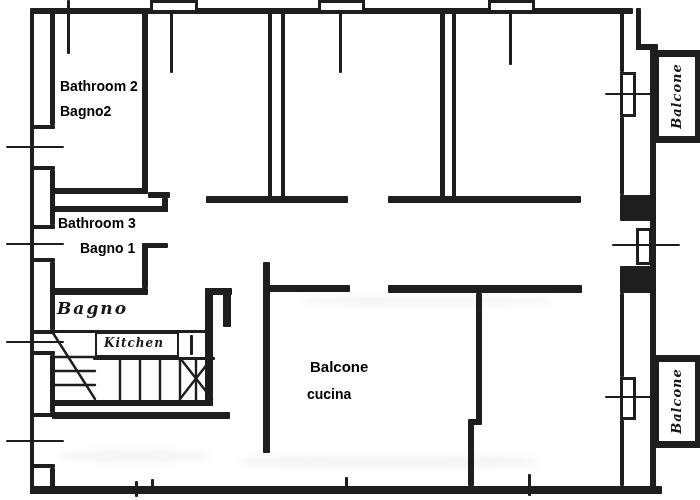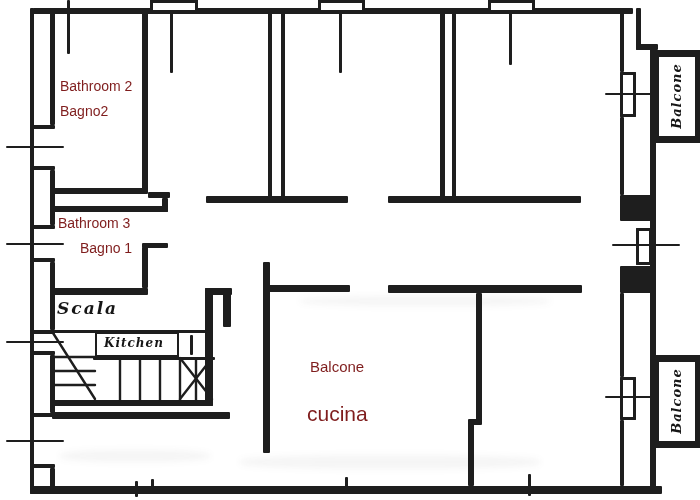--- a/index.html
+++ b/index.html
@@ -2,21 +2,21 @@
 <html><head>
 <meta charset="utf-8">
 <style>
   html,body{margin:0;padding:0;background:#fff;}
   #canvas{
     position:relative;width:700px;height:500px;background:#ffffff;
     font-family:"Liberation Sans",sans-serif;overflow:hidden;
   }
   .w{position:absolute;background:#1e1e1e;border-radius:1px;}
   .box{position:absolute;box-sizing:border-box;background:#fff;}
-  .lbl{position:absolute;color:#7f1d1d;font-weight:normal;font-size:14px;white-space:nowrap;}
+  .lbl{position:absolute;color:#000000;font-weight:bold;font-size:14px;white-space:nowrap;}
   .hand{font-family:"DejaVu Serif",serif;font-style:italic;font-weight:bold;color:#161616;}
   .vtext{
     position:absolute;transform:rotate(-90deg);transform-origin:center;
     text-align:center;font-size:13px;letter-spacing:1px;white-space:nowrap;
   }
   .smudge{position:absolute;background:rgba(60,60,60,0.05);filter:blur(3px);border-radius:40%;}
   svg line{stroke:#1e1e1e;stroke-width:2.4;stroke-linecap:round;}
 </style>
 </head>
 <body>
@@ -142,18 +142,18 @@
   <div class="w" style="left:345px;top:477px;width:3px;height:10px"></div>
   <div class="w" style="left:528px;top:474px;width:3px;height:22px"></div>
 
   <div class="lbl" style="left:60px;top:78px">Bathroom 2</div>
   <div class="lbl" style="left:60px;top:103px">Bagno2</div>
 
   <div class="lbl" style="left:58px;top:215px">Bathroom 3</div>
   <div class="lbl" style="left:80px;top:240px">Bagno 1</div>
 
   <div class="lbl" style="left:310px;top:358px;font-size:15px">Balcone</div>
-  <div class="lbl" style="left:307px;top:402px;font-size:21px">cucina</div>
+  <div class="lbl" style="left:307px;top:386px;font-size:14px">cucina</div>
 
-  <div class="lbl hand" style="left:57px;top:298px;font-size:17px;letter-spacing:2px">Scala</div>
+  <div class="lbl hand" style="left:57px;top:298px;font-size:17px;letter-spacing:2px">Bagno</div>
   <div class="lbl hand" style="left:104px;top:336px;font-size:12px;letter-spacing:1px">Kitchen</div>
 
 </div>
 
 </body></html>

